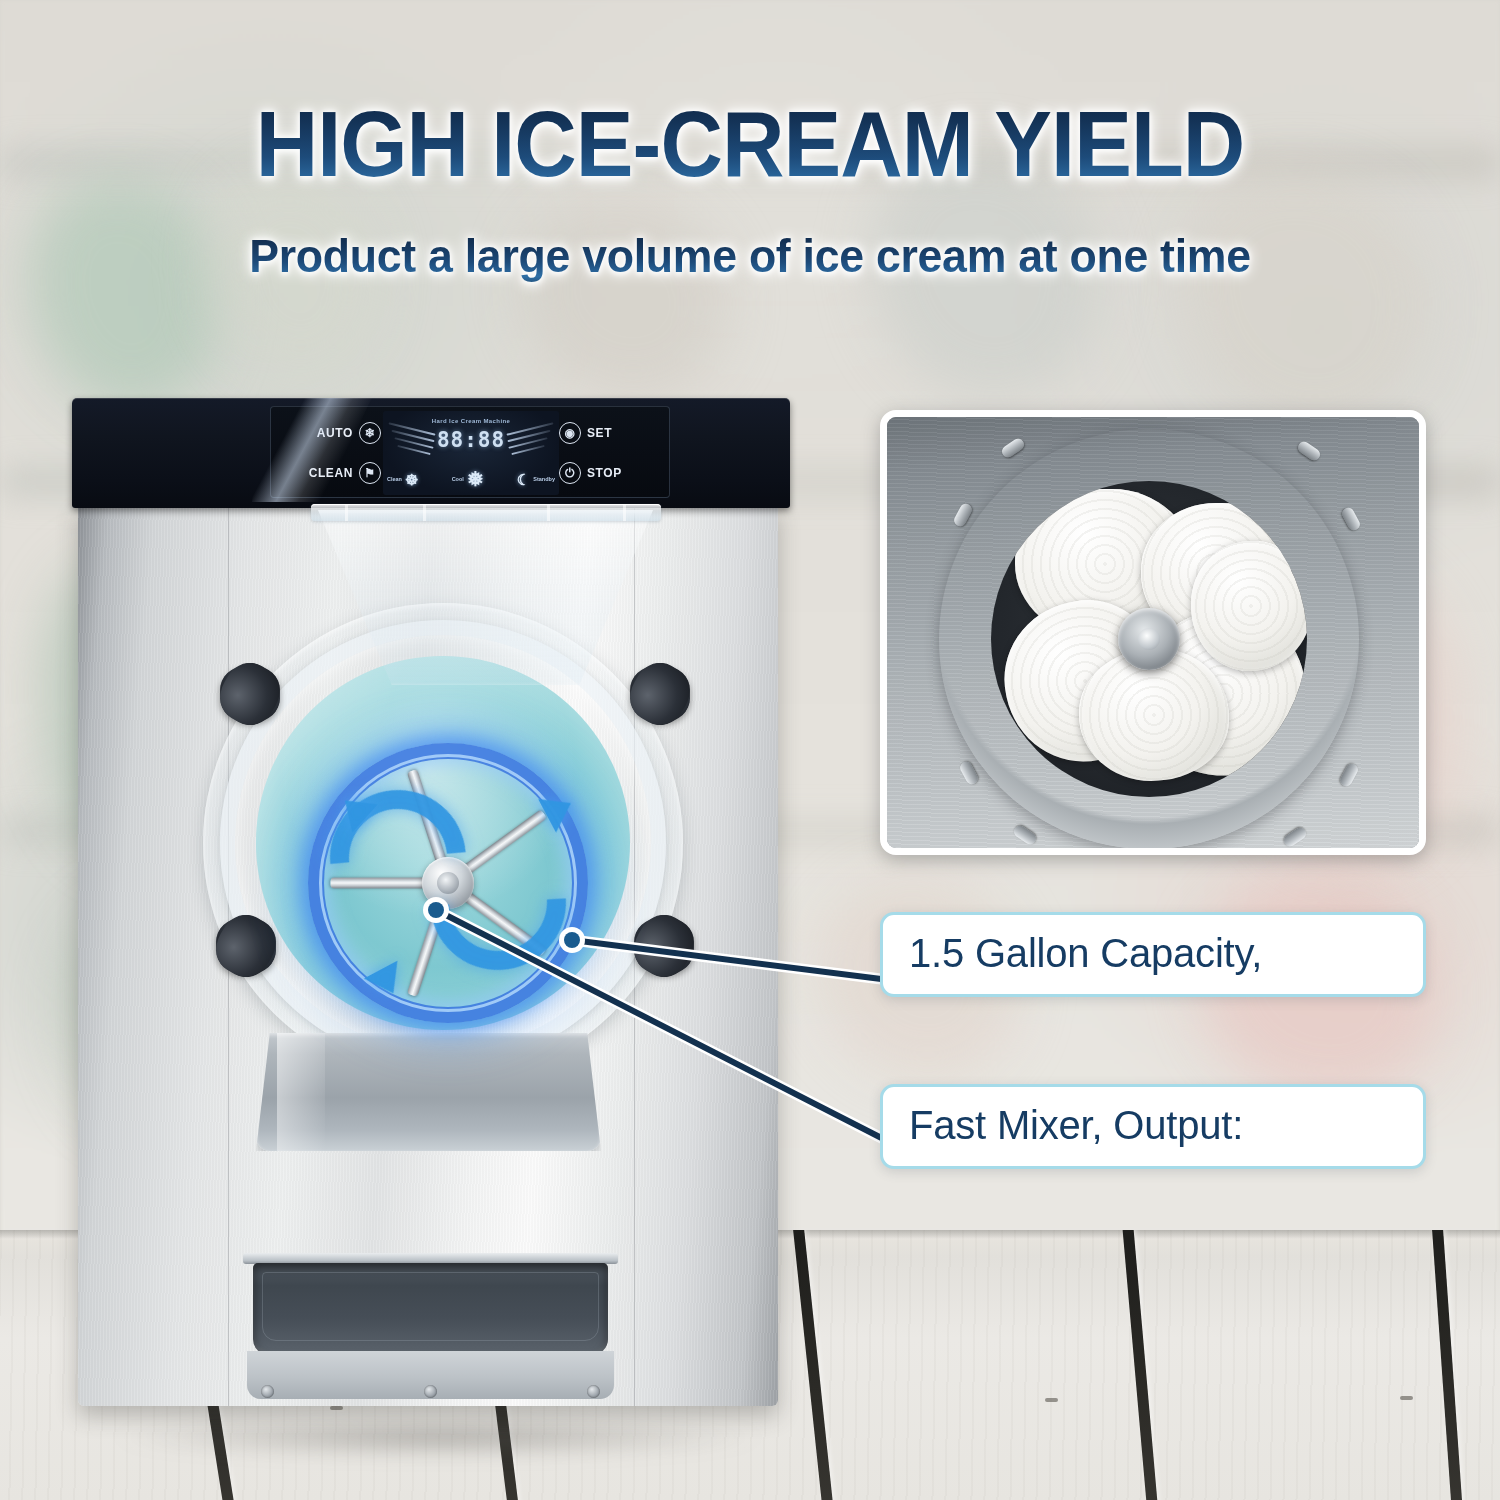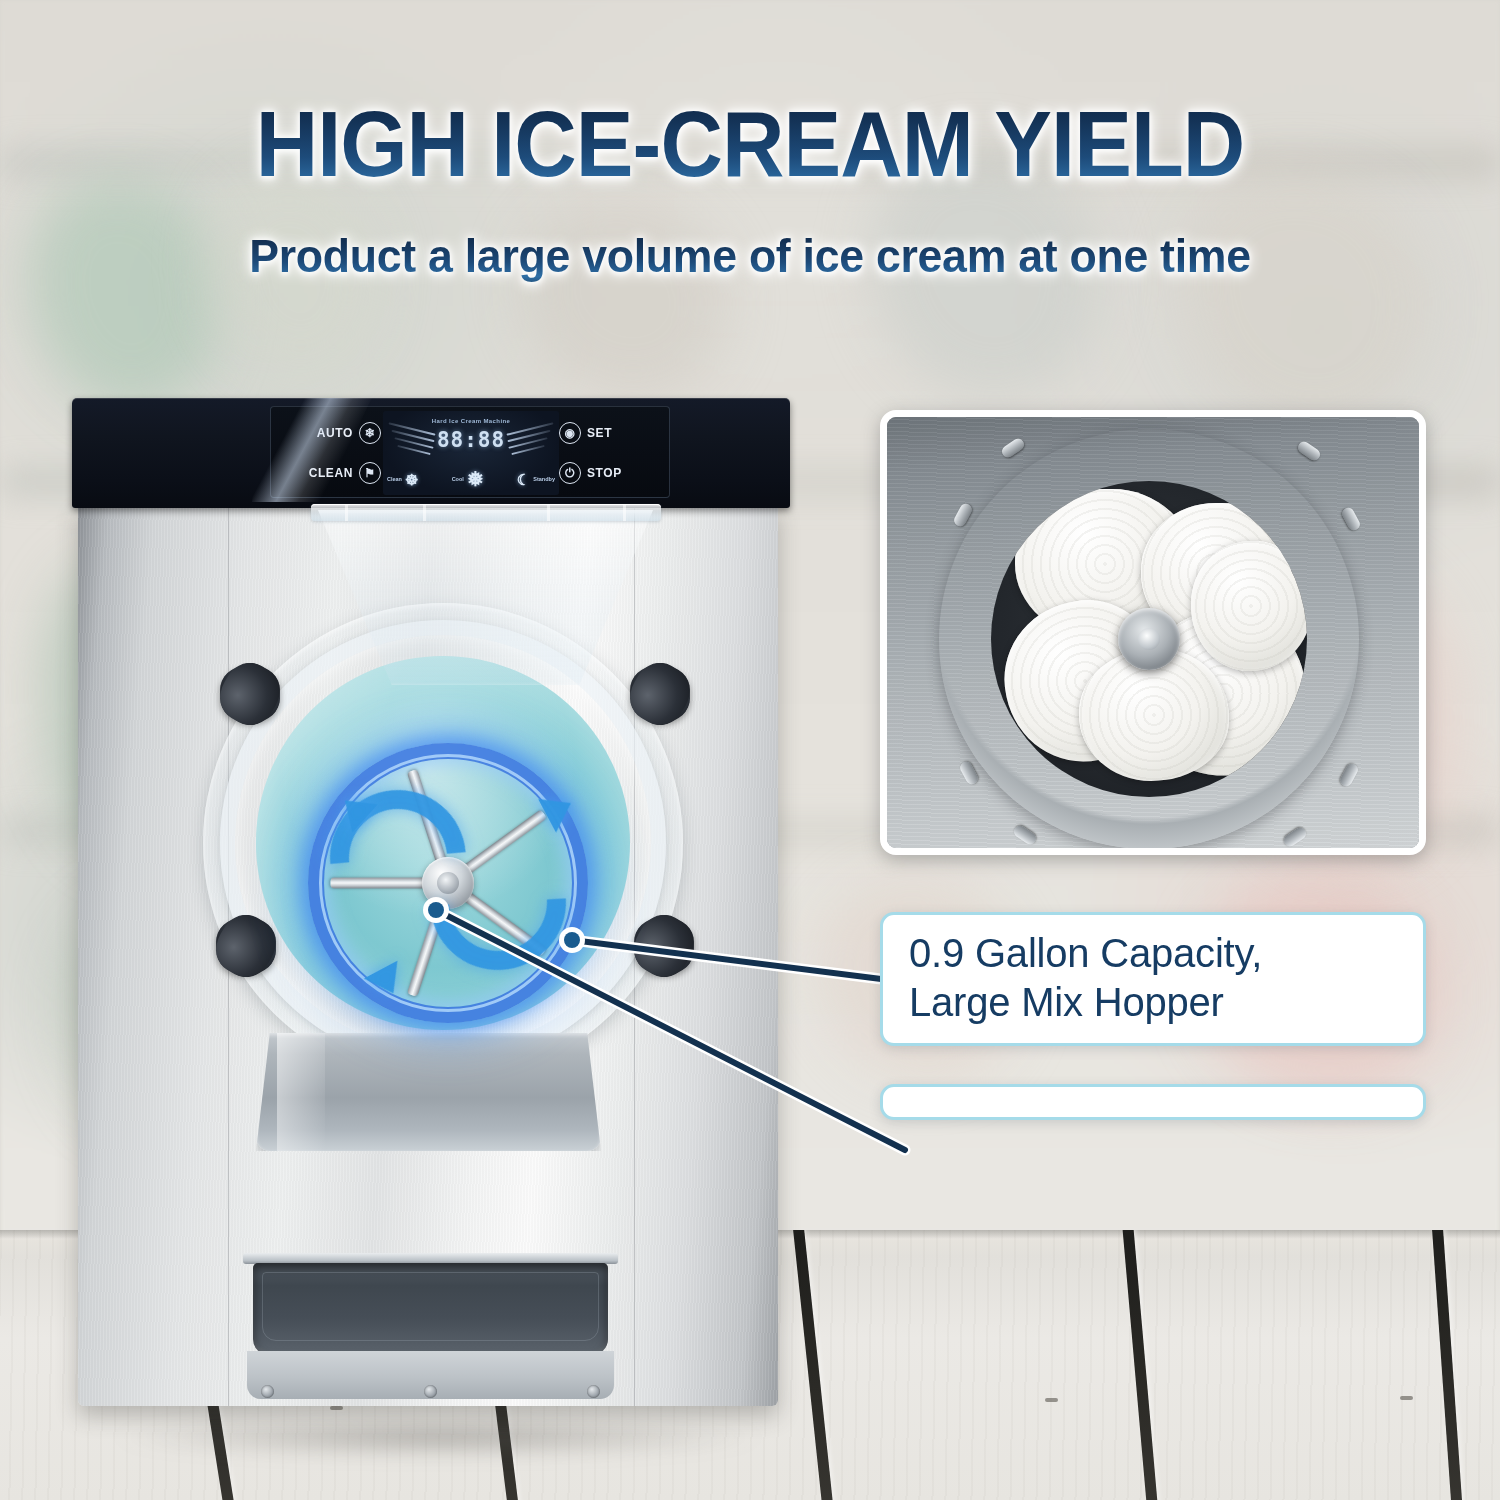--- a/index.html
+++ b/index.html
@@ -591,18 +591,18 @@
   <line x1="436" y1="910" x2="905" y2="1150" stroke="#ffffff" stroke-width="11" stroke-linecap="round"></line>
   <line x1="436" y1="910" x2="905" y2="1150" stroke="#13314f" stroke-width="6" stroke-linecap="round"></line>
 
   <circle cx="572" cy="940" r="13" fill="#ffffff"></circle>
   <circle cx="572" cy="940" r="8" fill="#1a5b8e"></circle>
   <circle cx="436" cy="910" r="13" fill="#ffffff"></circle>
   <circle cx="436" cy="910" r="8" fill="#1a5b8e"></circle>
 </svg>
 
 <div class="callout callout-1">
-  <span class="callout-line">0.9 Gallon Capacity,</span>
-  <span class="callout-line">Large Mix Hopper</span>
+  <span class="callout-line">1.5 Gallon Capacity,</span>
 </div>
 
 <div class="callout callout-2">
+  <span class="callout-line">Fast Mixer, Output:</span>
 </div>
 
 </body></html>

